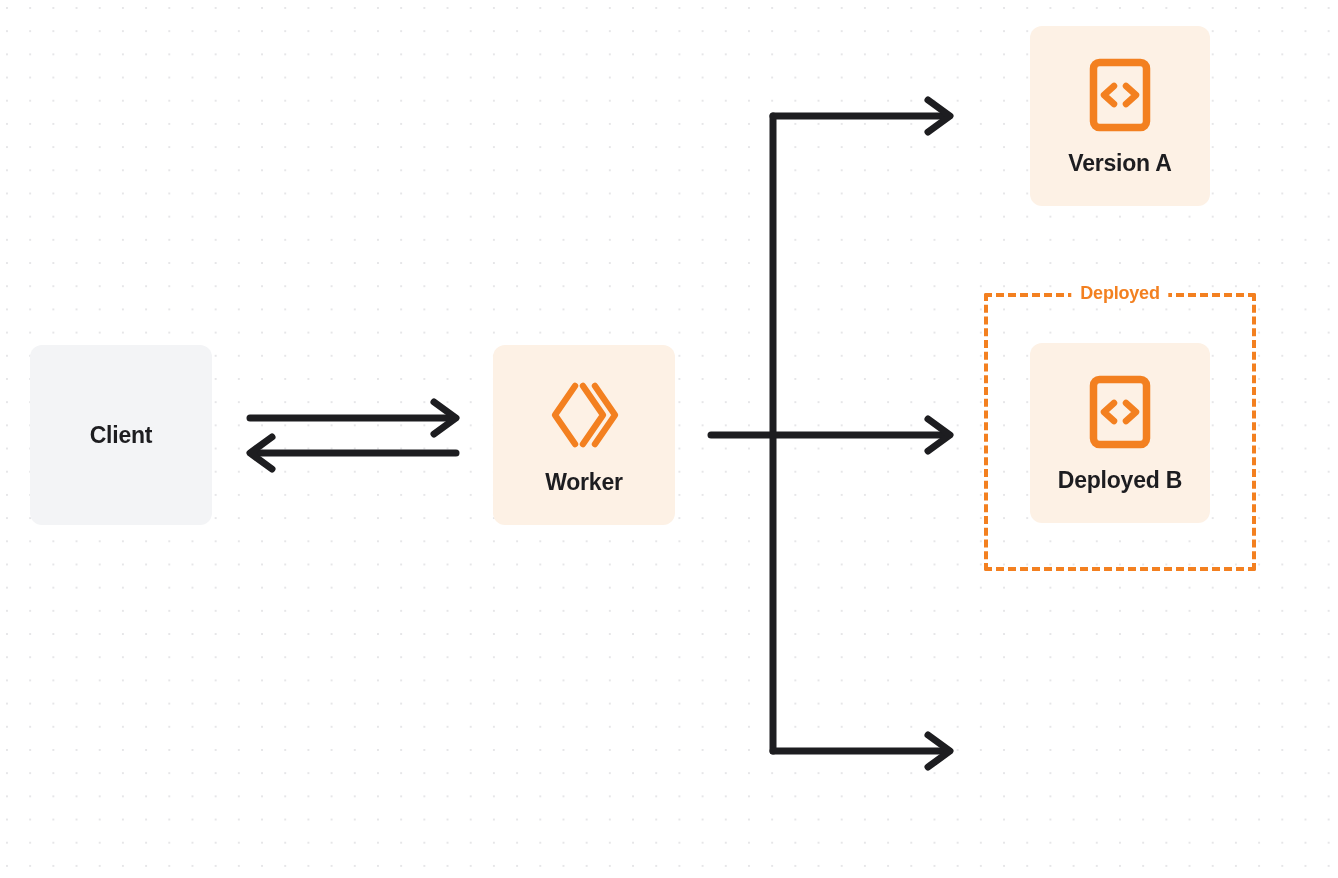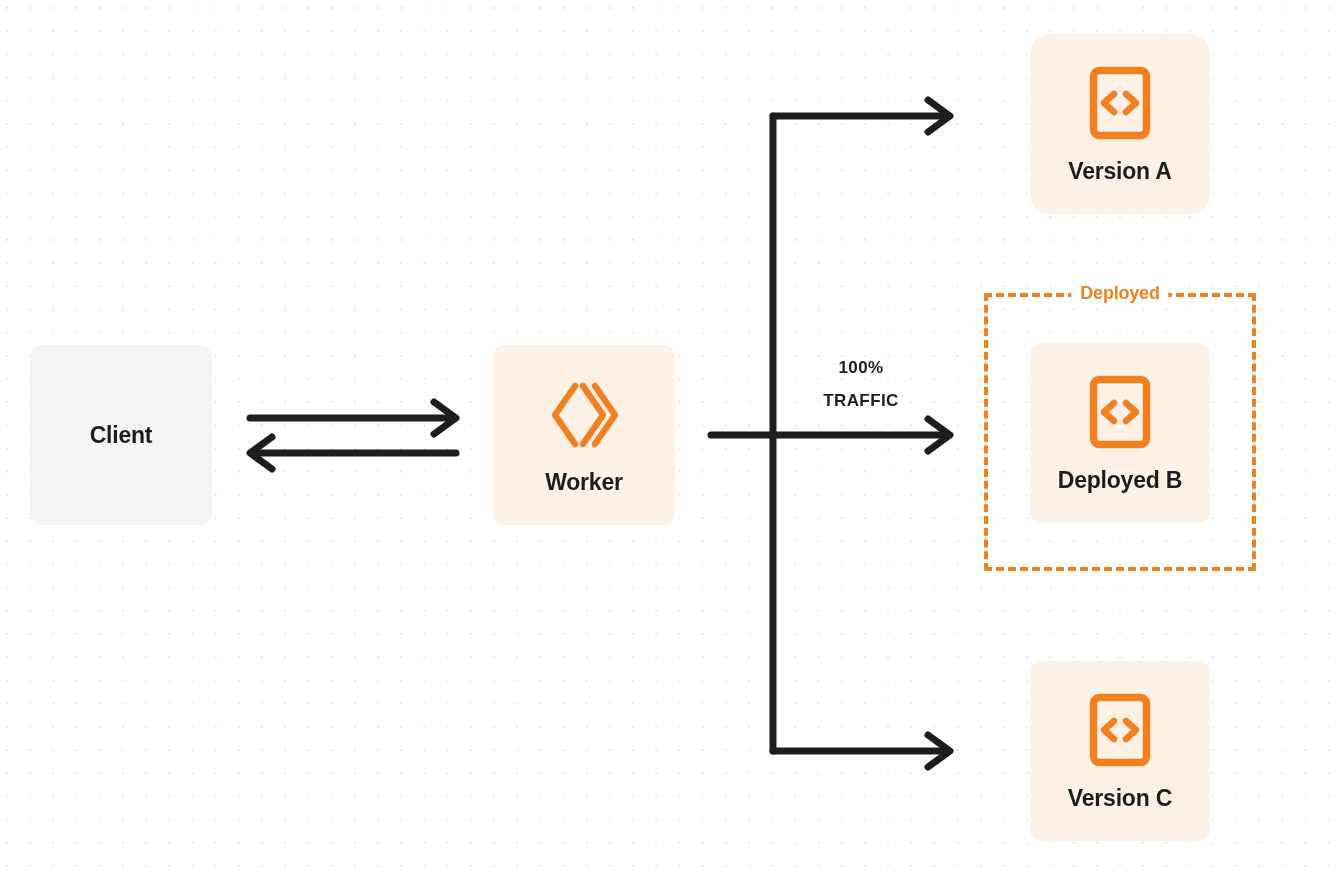--- a/index.html
+++ b/index.html
@@ -61,21 +61,21 @@
   }
   #worker-node .node-label { margin-top: 18px; }
 
   
   .version-node {
     left: 1030px;
     width: 180px;
     height: 180px;
     background-color: #fdf1e5;
   }
-  #version-a-node { top: 34px; border-radius: 19px; }
+  #version-a-node { top: 26px; }
   #version-b-node { top: 343px; }
   #version-c-node { top: 661px; }
   .version-node .node-label { margin-top: 20px; }
 
   .code-icon { display: block; }
   .worker-icon { display: block; }
 
   
   #deployed-group {
     position: absolute;
@@ -157,24 +157,20 @@
         <path d="M 928 419 L 950 435 L 928 451"></path>
       </g>
 
       <g>
         <path d="M 773 751 L 944 751"></path>
         <path d="M 928 735 L 950 751 L 928 767"></path>
       </g>
     </g>
   </svg>
 
-  <div id="traffic-label">
-    <div>100%</div>
-    <div>TRAFFIC</div>
-  </div>
 
   <div class="node" id="client-node">
     <span class="node-label">Client</span>
   </div>
 
   <div class="node" id="worker-node">
     <span>
       <svg class="worker-icon" width="76" height="76" viewBox="0 0 76 76" xmlns="http://www.w3.org/2000/svg">
         <g fill="none" stroke="#f38020" stroke-width="6.4" stroke-linecap="round" stroke-linejoin="round">
           <path d="M 29 9 L 9 38 L 29 67"></path>
@@ -209,26 +205,14 @@
         <rect x="4.5" y="4.5" width="53" height="65" rx="6" ry="6" fill="none" stroke="#f38020" stroke-width="7.5"></rect>
         <g fill="none" stroke="#f38020" stroke-width="6.5" stroke-linecap="round" stroke-linejoin="round">
           <path d="M 25 28 L 15 37 L 25 46"></path>
           <path d="M 37 28 L 47 37 L 37 46"></path>
         </g>
       </svg>
     </span>
     <span class="node-label">Deployed B</span>
   </div>
 
-  <div class="node version-node" id="version-c-node">
-    <span>
-      <svg class="code-icon" width="62" height="74" viewBox="0 0 62 74" xmlns="http://www.w3.org/2000/svg">
-        <rect x="4.5" y="4.5" width="53" height="65" rx="6" ry="6" fill="none" stroke="#f38020" stroke-width="7.5"></rect>
-        <g fill="none" stroke="#f38020" stroke-width="6.5" stroke-linecap="round" stroke-linejoin="round">
-          <path d="M 25 28 L 15 37 L 25 46"></path>
-          <path d="M 37 28 L 47 37 L 37 46"></path>
-        </g>
-      </svg>
-    </span>
-    <span class="node-label">Version C</span>
-  </div>
 
 </div>
 
 </body></html>

